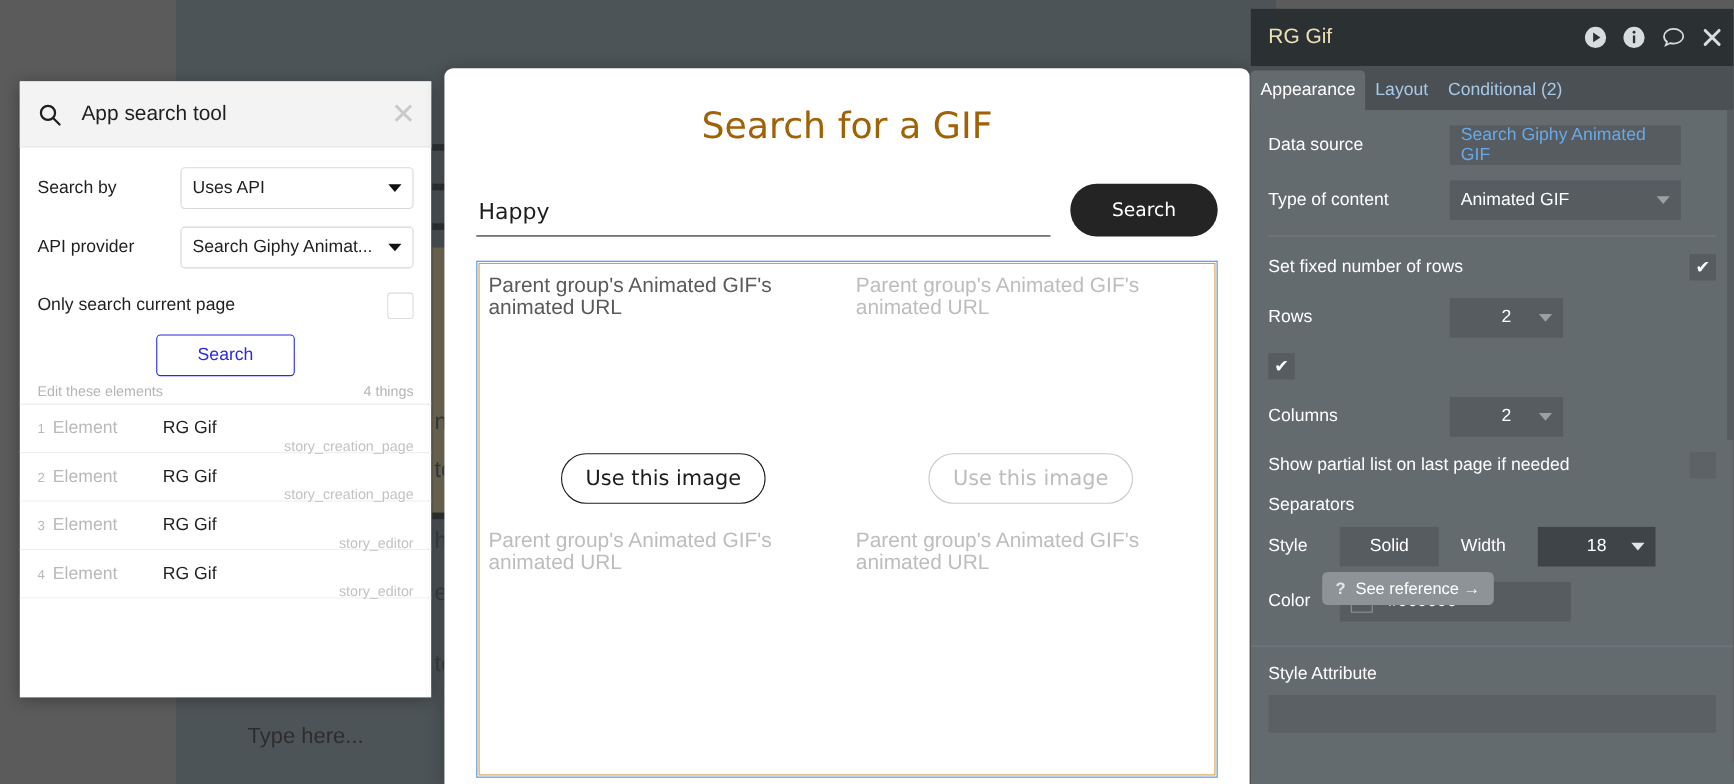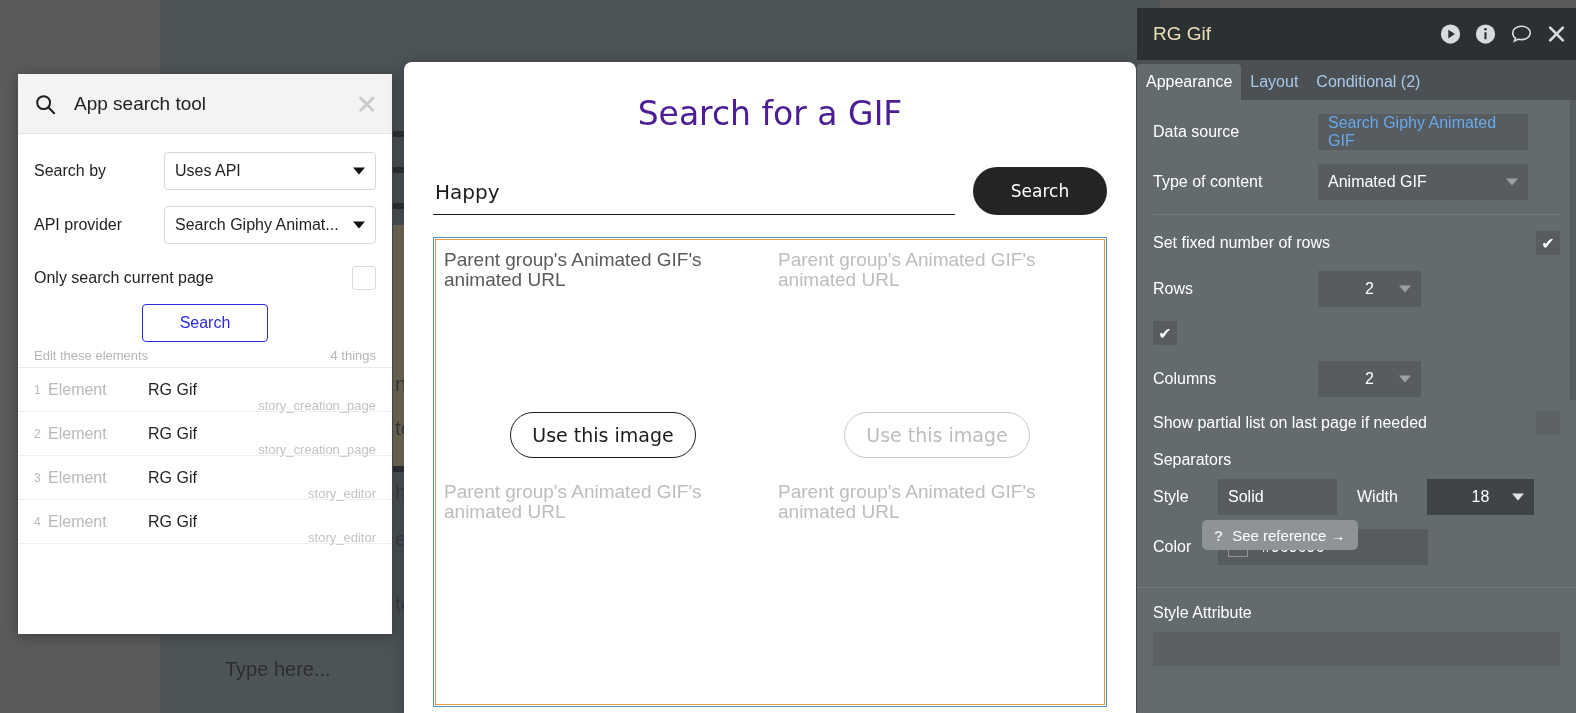--- a/index.html
+++ b/index.html
@@ -92,21 +92,21 @@
   }
 
   
   #gif-modal {
     position:absolute; left:404px; top:62px; width:732px; height:651px;
     background:#ffffff; border-radius:8px 8px 0 0;
     box-shadow:0 2px 16px rgba(0,0,0,.30);
     overflow:hidden;
   }
   .gif-title {
-    text-align:center; font-size:33px; color:#4c1d95; margin-top:32px;
+    text-align:center; font-size:33px; color:#a16207; margin-top:32px;
     font-family:"DejaVu Sans", sans-serif; font-weight:400;
   }
   .gif-searchrow {
     display:flex; align-items:flex-end; padding:0 29px; margin-top:34px;
   }
   .gif-input {
     flex:1; border:none; border-bottom:1px solid #1c1c1c; outline:none;
     font-size:20px; color:#1c1c1c; padding:4px 2px 10px 2px;
     background:transparent; font-family:"DejaVu Sans", sans-serif;
   }
@@ -410,21 +410,21 @@
 
       <div class="pp-toggle-row">
         <span class="pp-label">Show partial list on last page if needed</span>
         <span class="pp-check off">✔</span>
       </div>
 
       <div class="pp-label" style="margin-bottom:10px;">Separators</div>
 
       <div class="pp-row">
         <span class="pp-label" style="width:65px;">Style</span>
-        <div class="pp-field" style="width:119px;">
+        <div class="pp-field" style="width:90px;justify-content:center;">
           <span>Solid</span>
         </div>
         <span class="pp-label" style="width:70px;margin-left:20px;">Width</span>
         <div class="pp-field" style="width:107px;justify-content:center;background:#3e4448;">
           <span>18</span>
           <span class="caret" style="border-top-color:#e3e6e8;"></span>
         </div>
       </div>
 
       <div class="pp-row">

